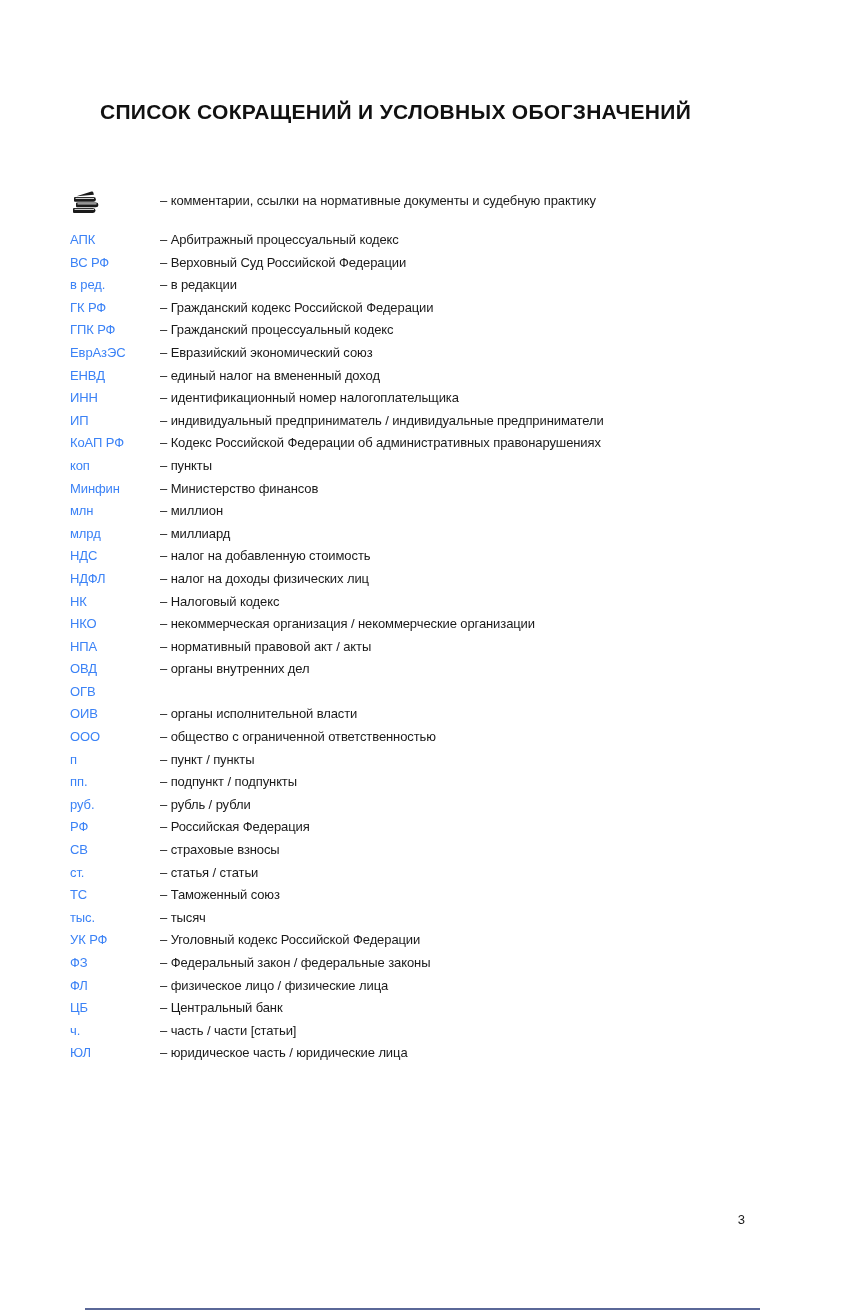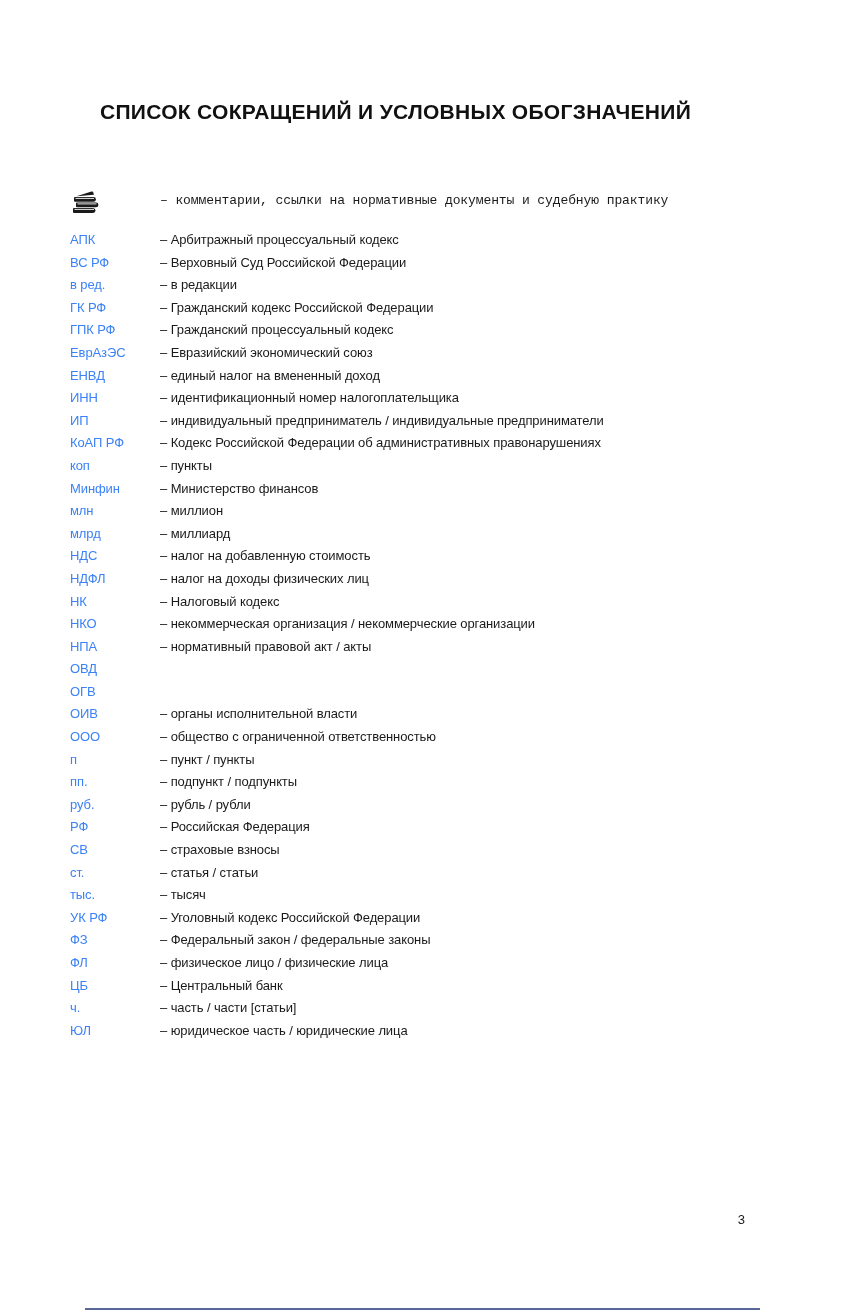--- a/index.html
+++ b/index.html
@@ -36,21 +36,20 @@
     display: flex;
     align-items: flex-start;
     min-height: 22.6px;
     line-height: 22.6px;
     font-size: 13px;
     letter-spacing: -0.1px;
   }
   .row.icon-row {
     margin-bottom: 9px;
     min-height: 30px;
-    font-family: Liberation Mono, monospace;
   }
   .abbr {
     width: 90px;
     flex: 0 0 90px;
     font-size: 13px;
     color: #3b82f6;
   }
   .def {
     flex: 1;
     color: #1a1a1a;
@@ -239,20 +238,21 @@
       
       <span class="abbr-text">НПА</span>
     </span>
     <span class="def">– нормативный правовой акт / акты</span>
   </div>
       <div class="row">
     <span class="abbr">
       
       <span class="abbr-text">ОВД</span>
     </span>
+    <span class="def">– органы внутренних дел</span>
   </div>
       <div class="row">
     <span class="abbr">
       
       <span class="abbr-text">ОГВ</span>
     </span>
   </div>
       <div class="row">
     <span class="abbr">
       
@@ -301,20 +301,27 @@
       <span class="abbr-text">СВ</span>
     </span>
     <span class="def">– страховые взносы</span>
   </div>
       <div class="row">
     <span class="abbr">
       
       <span class="abbr-text">ст.</span>
     </span>
     <span class="def">– статья / статьи</span>
+  </div>
+      <div class="row">
+    <span class="abbr">
+      
+      <span class="abbr-text">ТС</span>
+    </span>
+    <span class="def">– Таможенный союз</span>
   </div>
       <div class="row">
     <span class="abbr">
       
       <span class="abbr-text">тыс.</span>
     </span>
     <span class="def">– тысяч</span>
   </div>
       <div class="row">
     <span class="abbr">

